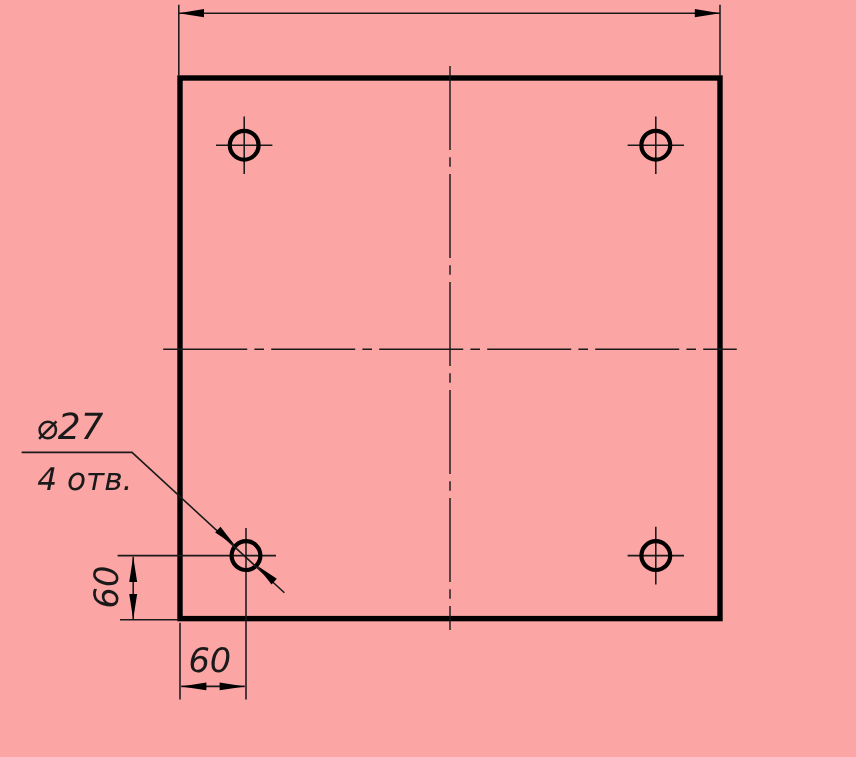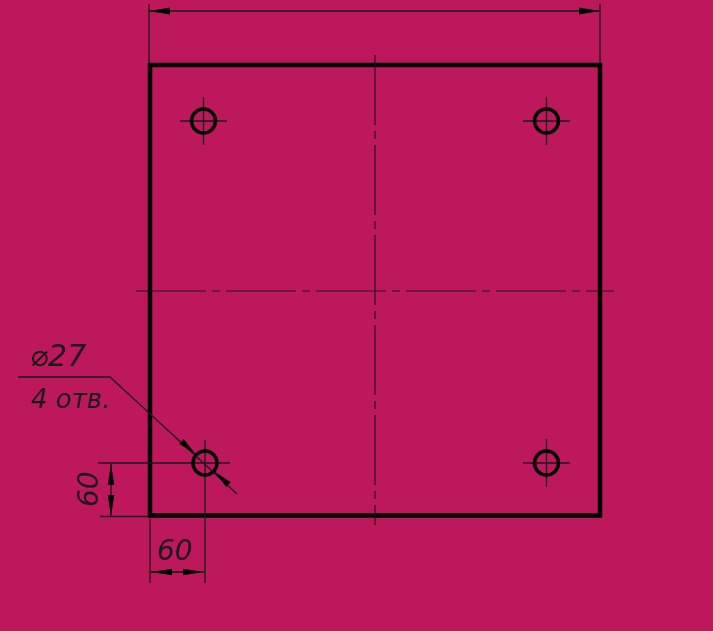--- a/index.html
+++ b/index.html
@@ -5,21 +5,21 @@
   html, body {
     margin: 0;
     padding: 0;
     background: #ffffff;
     font-family: "DejaVu Sans", sans-serif;
   }
   .canvas-wrap {
     position: relative;
     width: 713px;
     height: 631px;
-    background: #be185d;
+    background: #fca5a5;
     overflow: hidden;
   }
   svg text {
     font-family: "DejaVu Sans", sans-serif;
     font-style: italic;
     fill: #1a1a1a;
   }
   .thick { stroke: #000000; stroke-width: 4.5; fill: none; }
   .circ  { stroke: #000000; stroke-width: 3.5; fill: none; }
   .thin  { stroke: #1a1a1a; stroke-width: 1.3; fill: none; }

